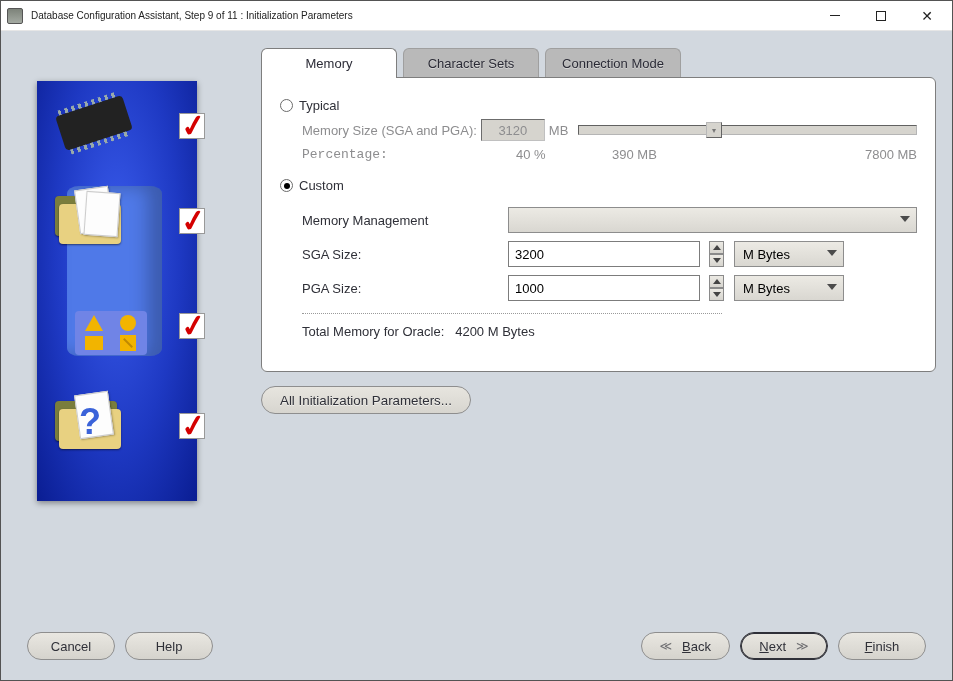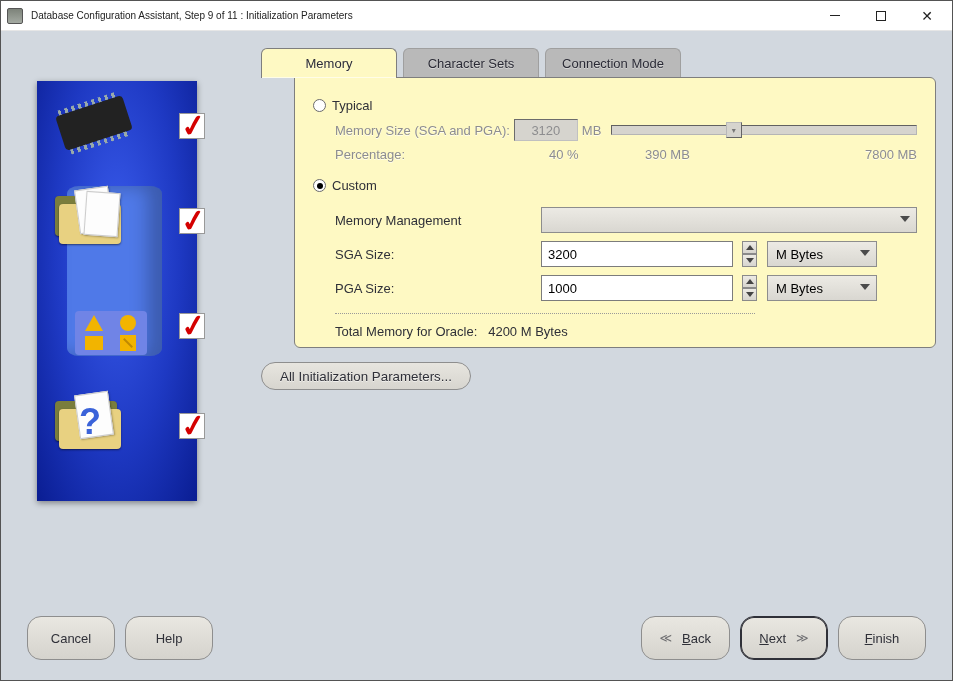--- a/index.html
+++ b/index.html
@@ -137,28 +137,27 @@
     width:136px;height:30px;
     border:1px solid #9f9f9f;border-bottom:none;
     border-radius:6px 6px 0 0;
     background:#b9b9b9;
     display:flex;align-items:center;justify-content:center;
     color:#2b2b36;font-size:13px;
     position:relative;top:1px;
     text-shadow:0 1px 0 rgba(255,255,255,.4);
   }
   .tab.active{
-    background:#fef9c3;border-color:#7e7e7e;z-index:2;
+    background:#ffffff;border-color:#7e7e7e;z-index:2;
     box-shadow:0 -1px 0 rgba(255,255,255,.6) inset;
   }
   .tabpanel{
     flex:1;border:1px solid #7e7e7e;border-radius:0 6px 6px 6px;
-    background:#fef9c3;padding:16px 18px 8px 18px;
+    background:#ffffff;padding:16px 18px 32px 18px;
     position:relative;
-    margin-left:33px;
   }
 
   
   .radio-row{display:flex;align-items:center;margin:4px 0 6px 0;}
   .radio{appearance:none;width:13px;height:13px;border:1px solid #6b6b6b;border-radius:50%;margin:0 6px 0 0;background:#fff;display:inline-flex;align-items:center;justify-content:center;}
   .radio:checked::after{content:"";width:6px;height:6px;border-radius:50%;background:#000;}
   .radio:disabled{opacity:1;}
   .lbl{color:#2f3038;}
   .disabled-text{color:#8d8d8f;text-shadow:0 1px 0 rgba(255,255,255,.7);}
   .sublock{margin-left:22px;}
@@ -220,21 +219,21 @@
   .divider{margin:12px 0 10px 22px;border-top:1px dotted #9a9a9a;max-width:420px;}
   .total{margin-left:22px;color:#2f3038;}
 
   
   .footer{
     display:flex;align-items:center;
     padding:8px 18px 12px 18px;
   }
   .footer .spacer{flex:1;}
   .btn{
-    height:44px;min-width:88px;padding:0 18px;
+    height:28px;min-width:88px;padding:0 18px;
     border:1px solid #8e8e8e;border-radius:14px;
     background:linear-gradient(#e9e7e1,#d5d3cd);
     color:#2f3038;display:inline-flex;align-items:center;justify-content:center;
     margin-left:10px;font:inherit;gap:10px;
   }
   .btn .ul{text-decoration:underline;}
   .btn.nav .chev{font-size:12px;color:#6f6f72;}
   .btn.primary{
     border:1px solid #2f3038;
     box-shadow:0 0 0 1px #2f3038 inset;
@@ -315,21 +314,21 @@
           <div class="sublock">
             <div class="line">
               <span class="disabled-text">Memory Size (SGA and PGA):</span>
               <span class="numbox-dis">3120</span>
               <span class="disabled-text">MB</span>
               <div class="slider">
                 <div class="thumb">▾</div>
               </div>
             </div>
             <div class="line">
-              <span class="disabled-text" style="width:214px;">Percentage:</span>
+              <span class="disabled-text" style="width:214px;font-family:Liberation Mono, monospace;">Percentage:</span>
               <span class="disabled-text" style="width:96px;">40 %</span>
               <span class="disabled-text">390 MB</span>
               <span class="disabled-text rowend">7800 MB</span>
             </div>
           </div>
 
           <div class="radio-row" style="margin-top:16px;">
             <input type="radio" class="radio" name="memmode" checked="" style="">
             <span class="lbl">Custom</span>
           </div>

